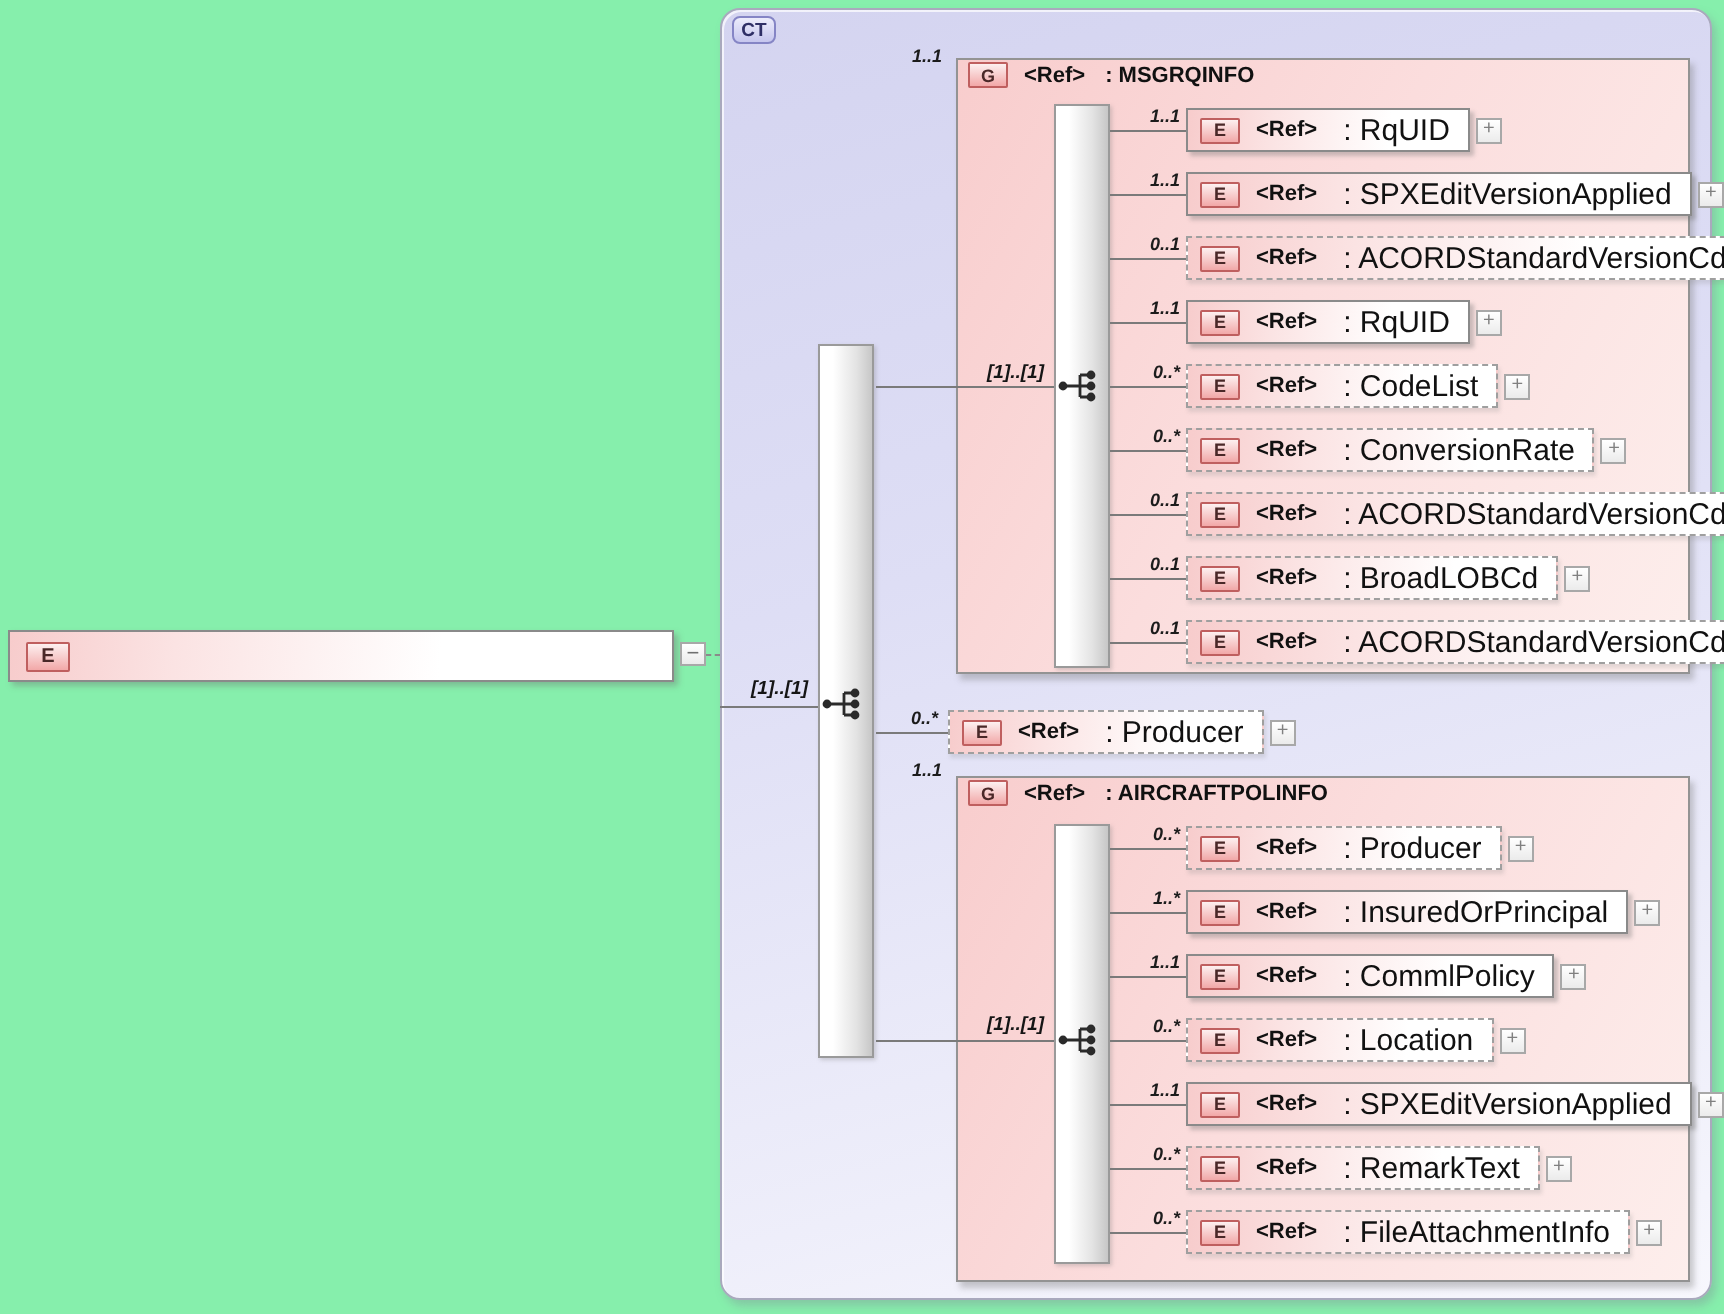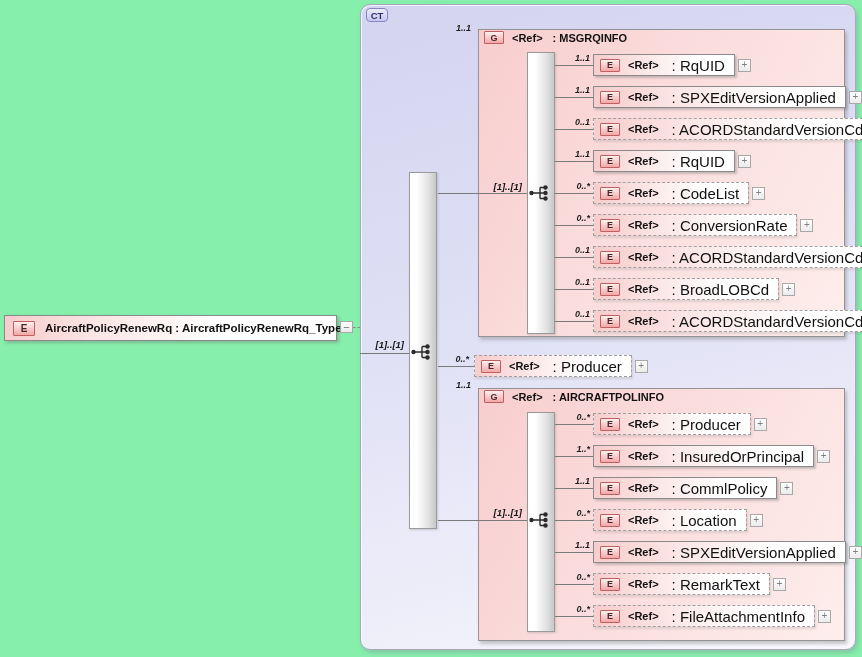--- a/index.html
+++ b/index.html
@@ -306,17 +306,16 @@
     <div class="ebox opt">
       <span class="badge">E</span>
       <span class="ref">&lt;Ref&gt;</span>
       <span class="ename">: FileAttachmentInfo</span>
     </div>
     <div class="plus">+</div>
   </div>
 
   <div class="rootel">
     <span class="badge">E</span>
-    <span class="rootlabel">AircraftPolicyRenewRq : AircraftPolicyRenewRq_Type</span>
   </div>
   <div class="minus">−</div>
 
 </div>
 
 </body></html>

